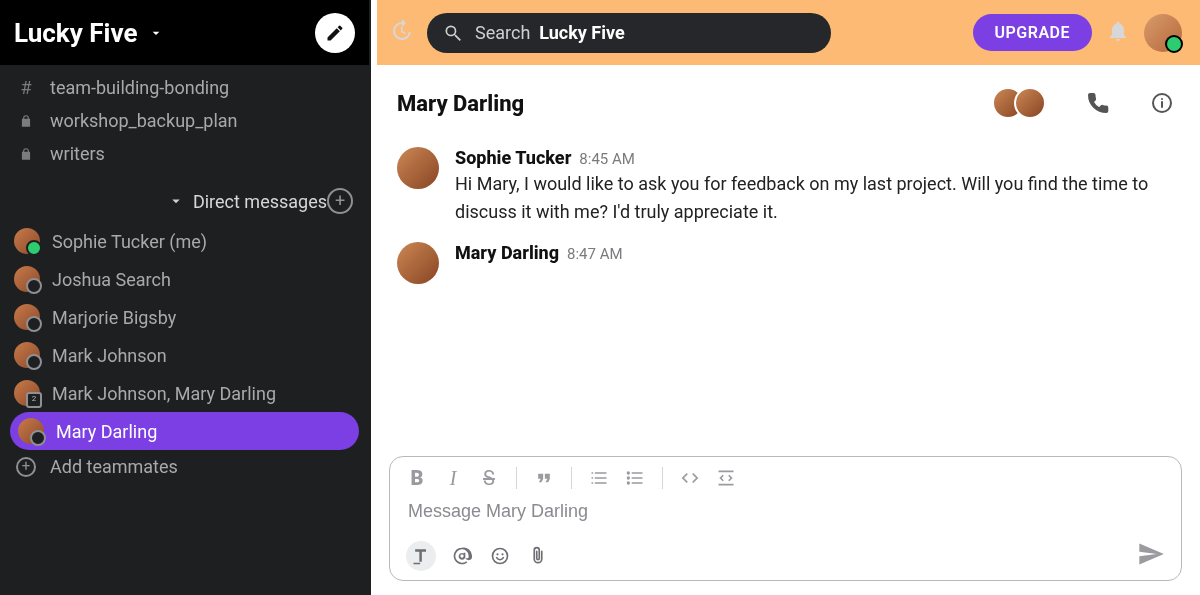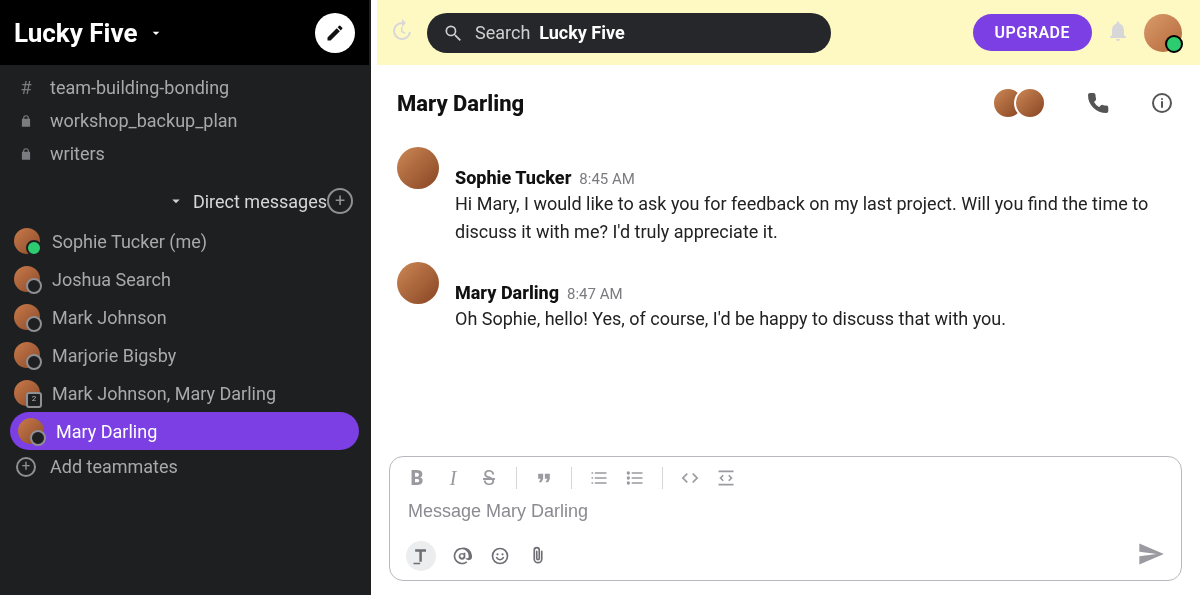--- a/index.html
+++ b/index.html
@@ -83,21 +83,21 @@
   .avatar-sm.online::after { background: #2ecc71; }
   .avatar-sm.offline::after { background: #1e1f21; border: 2px solid #8f8f94; }
   .avatar-sm.group::after { background: #1e1f21; border: 2px solid #8f8f94; border-radius: 3px; content:"2"; color:#b8b8bc; font-size:8px; line-height:10px; text-align:center; width:12px; height:12px; }
 
   .lock-ico { width: 14px; height: 14px; fill: #7b7b80; }
   .hash { font-size: 18px; color: #7b7b80; }
 
   
   .main { flex: 1; display: flex; flex-direction: column; height: 100%; }
   .topbar {
-    height: 65px; background: #fef9c3;
+    height: 65px; background: #fdba74;
     display: flex; align-items: center;
     padding: 0 18px 0 12px;
     gap: 14px;
     border-left: 6px solid #fff;
   }
   .history-btn svg { width: 24px; height: 24px; fill: #d7d7da; }
   .search {
     flex: 0 0 auto; width: 404px; height: 40px;
     background: #26272a; border-radius: 999px;
     display: flex; align-items: center; padding: 0 16px; gap: 12px;
@@ -130,21 +130,21 @@
   }
   .chat-title { font-size: 22px; font-weight: 800; color: #111; flex: 1; }
   .member-avs { display: flex; }
   .member-avs .av { width: 32px; height: 32px; border-radius: 50%; border: 2px solid #fff; background: linear-gradient(135deg,#cc8855,#884422); margin-left: -10px; }
   .hdr-ico { width: 24px; height: 24px; color: #555; margin-left: 28px; cursor: pointer; }
   .hdr-ico svg { width: 24px; height: 24px; fill: none; stroke: #555; stroke-width: 2; }
 
   .messages { flex: 1; overflow: auto; padding: 4px 0 8px 0; }
   .msg { display: flex; padding: 6px 26px 10px 26px; gap: 16px; }
   .msg .av { width: 42px; height: 42px; border-radius: 50%; background: linear-gradient(135deg,#cc8855,#884422); flex-shrink: 0; }
-  .msg .body { flex: 1; margin-top: 20px; }
+  .msg .body { flex: 1; }
   .msg .sender { font-weight: 800; font-size: 18px; color: #111; display: inline; }
   .msg .time { font-size: 15px; color: #7a7a7f; margin-left: 8px; }
   .msg .text { font-size: 18px; color: #222; line-height: 1.55; margin-top: 2px; }
 
   .composer-wrap { padding: 0 18px 14px 18px; }
   .composer {
     border: 1px solid #b8b8be; border-radius: 14px;
     padding: 8px 10px 6px 10px;
     background: #fff;
   }
@@ -232,25 +232,25 @@
       <div class="dm-item">
         <span class="avatar-sm online"></span>
         <span class="label">Sophie Tucker (me)</span>
       </div>
       <div class="dm-item">
         <span class="avatar-sm offline"></span>
         <span class="label">Joshua Search</span>
       </div>
       <div class="dm-item">
         <span class="avatar-sm offline"></span>
-        <span class="label">Mark Johnson</span>
+        <span class="label">Marjorie Bigsby</span>
       </div>
       <div class="dm-item">
         <span class="avatar-sm offline"></span>
-        <span class="label">Marjorie Bigsby</span>
+        <span class="label">Mark Johnson</span>
       </div>
       <div class="dm-item">
         <span class="avatar-sm group"></span>
         <span class="label">Mark Johnson, Mary Darling</span>
       </div>
       <div class="dm-item active">
         <span class="avatar-sm offline"></span>
         <span class="label">Mary Darling</span>
       </div>
     </div>
@@ -308,21 +308,21 @@
     </div>
   </div>
 
   <div class="messages" id="messages">
       <div class="msg">
         <div class="av"></div>
         <div class="body"><span class="sender">Sophie Tucker</span><span class="time">8:45 AM</span><div class="text">Hi Mary, I would like to ask you for feedback on my last project. Will you find the time to discuss it with me? I'd truly appreciate it.</div></div>
       </div>
       <div class="msg">
         <div class="av"></div>
-        <div class="body"><span class="sender">Mary Darling</span><span class="time">8:47 AM</span><div class="text">Oh Sophie, hello! Yes, of course, I'd be happy to discuss that with you.</div></div>
+        <div class="body"><span class="sender">Mary Darling</span><span class="time">8:47 AM</span></div>
       </div>
     </div>
 
   <div class="composer-wrap">
     <div class="composer">
       <div class="toolbar">
         <div class="grp">
           <div class="tb-btn bold">B</div>
           <div class="tb-btn italic">I</div>
           <div class="tb-btn strike">S</div>

